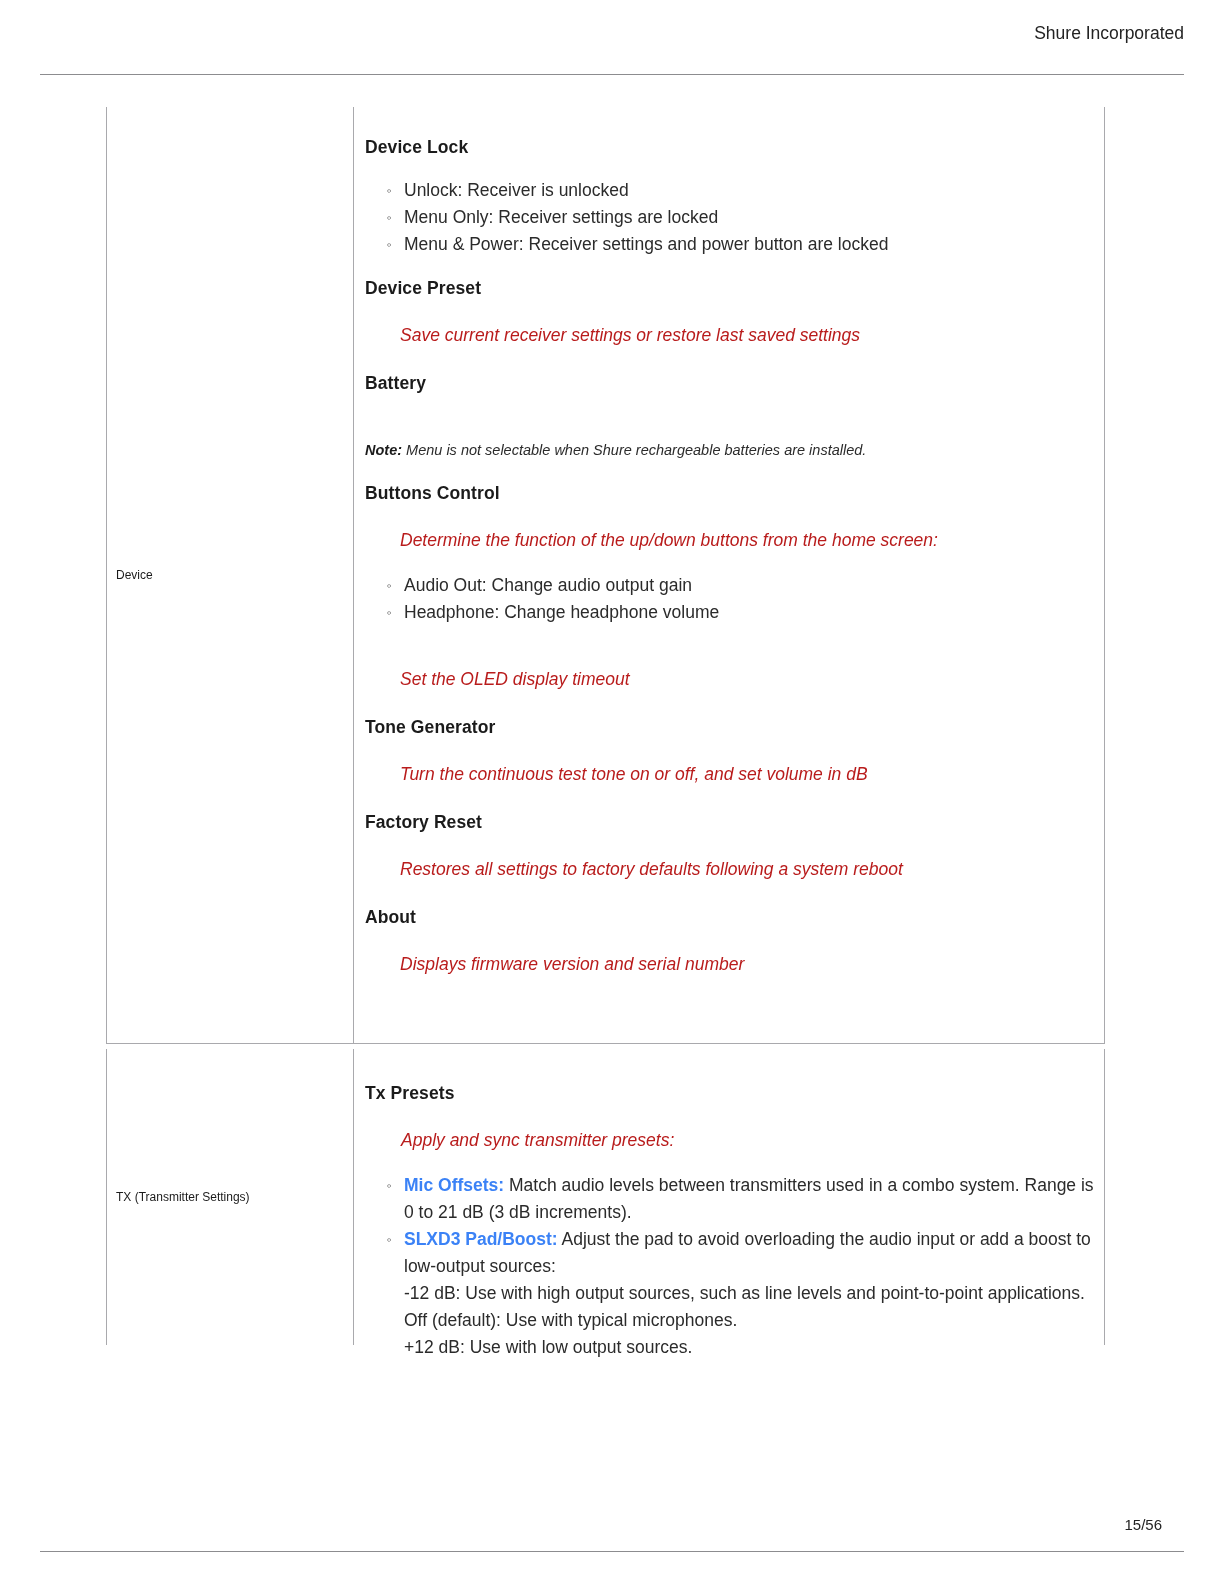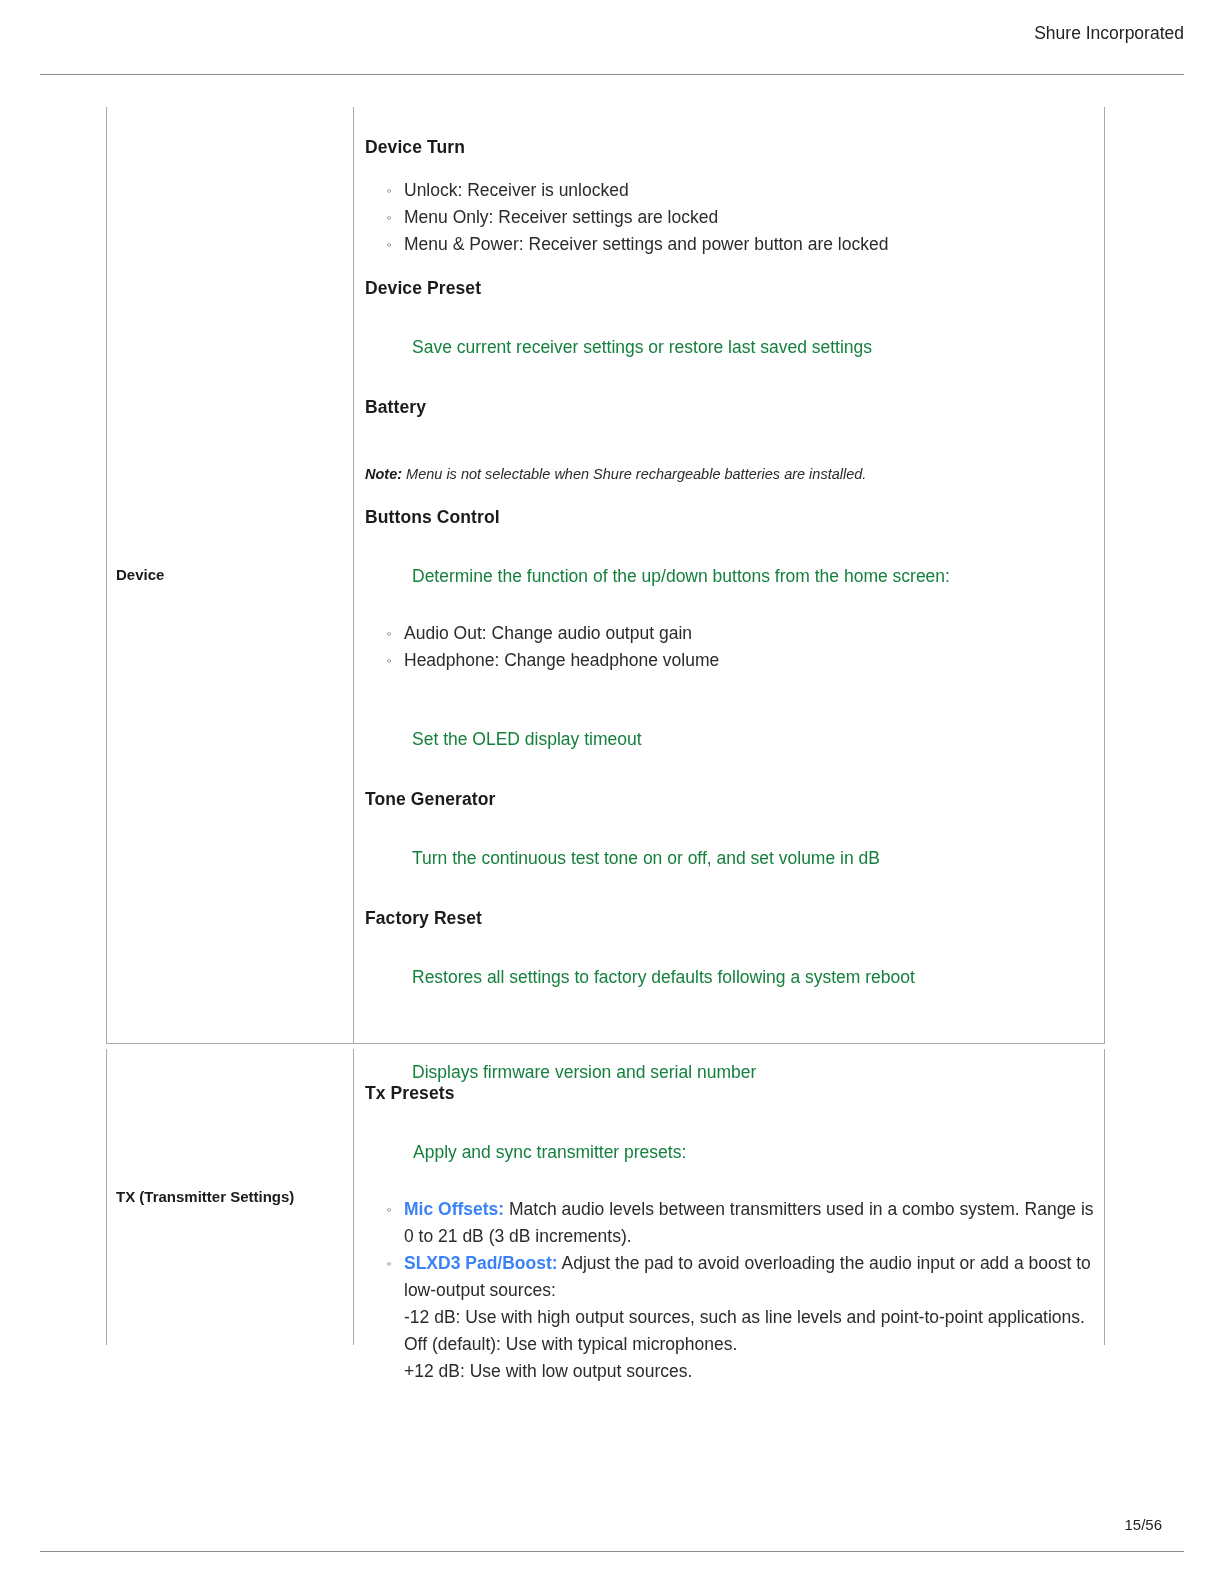--- a/index.html
+++ b/index.html
@@ -103,22 +103,22 @@
     border-left: 1.6px solid #a9a9ad;
     border-right: 1.6px solid #a9a9ad;
     display: flex;
     align-items: center;
     box-sizing: border-box;
   }
   .col-label .label-text {
     display: block;
     padding-left: 9px;
     padding-right: 8px;
-    font-size: 15px;
-    font-weight: bold;
+    font-size: 12px;
+    font-weight: normal;
     line-height: 24px;
     color: #1b1b1b;
   }
   .col-body {
     position: relative;
     flex: 1 1 auto;
     border-right: 1.6px solid #a9a9ad;
     box-sizing: border-box;
     padding: 0 8px 0 0;
   }
@@ -132,25 +132,26 @@
   h4.block-heading {
     margin: 0;
     padding: 0;
     font-size: 17.5px;
     font-weight: bold;
     line-height: 24px;
     color: #1b1b1b;
     letter-spacing: 0.1px;
   }
   p.block-para {
-    margin: 12px;
+    margin: 0;
     padding: 0 0 0 35px;
     font-size: 17.5px;
     line-height: 27px;
-    color: #15803d;
+    color: #b91c1c;
+    font-style: italic;
   }
   p.block-para.tight { padding-left: 36px; }
 
   ul.block-list {
     margin: 0;
     padding: 0;
     list-style: none;
   }
   ul.block-list > li {
     position: relative;
@@ -209,21 +210,21 @@
   <div class="settings-table">
 
     <div class="table-row" style="height:936px;">
       <div class="col-label">
         <span class="label-text">Device</span>
       </div>
       <div class="col-body">
         <div class="body-inner">
           <div class="sp-26"></div>
 
-          <h4 class="block-heading">Device Turn</h4>
+          <h4 class="block-heading">Device Lock</h4>
           <div class="sp-18"></div>
           <ul class="block-list">
             <li>
               <span class="bullet-mark">◦</span>
               <span>Unlock: Receiver is unlocked</span>
             </li>
             <li>
               <span class="bullet-mark">◦</span>
               <span>Menu Only: Receiver settings are locked</span>
             </li>
@@ -273,20 +274,21 @@
           <h4 class="block-heading">Tone Generator</h4>
           <div class="sp-22"></div>
           <p class="block-para">Turn the continuous test tone on or off, and set volume in dB</p>
 
           <div class="sp-22"></div>
           <h4 class="block-heading">Factory Reset</h4>
           <div class="sp-22"></div>
           <p class="block-para">Restores all settings to factory defaults following a system reboot</p>
 
           <div class="sp-22"></div>
+          <h4 class="block-heading">About</h4>
           <div class="sp-22"></div>
           <p class="block-para">Displays firmware version and serial number</p>
         </div>
       </div>
     </div>
 
     <div class="row-divider"></div>
     <div class="row-gap"></div>
 
     <div class="table-row" style="height:296px;">

